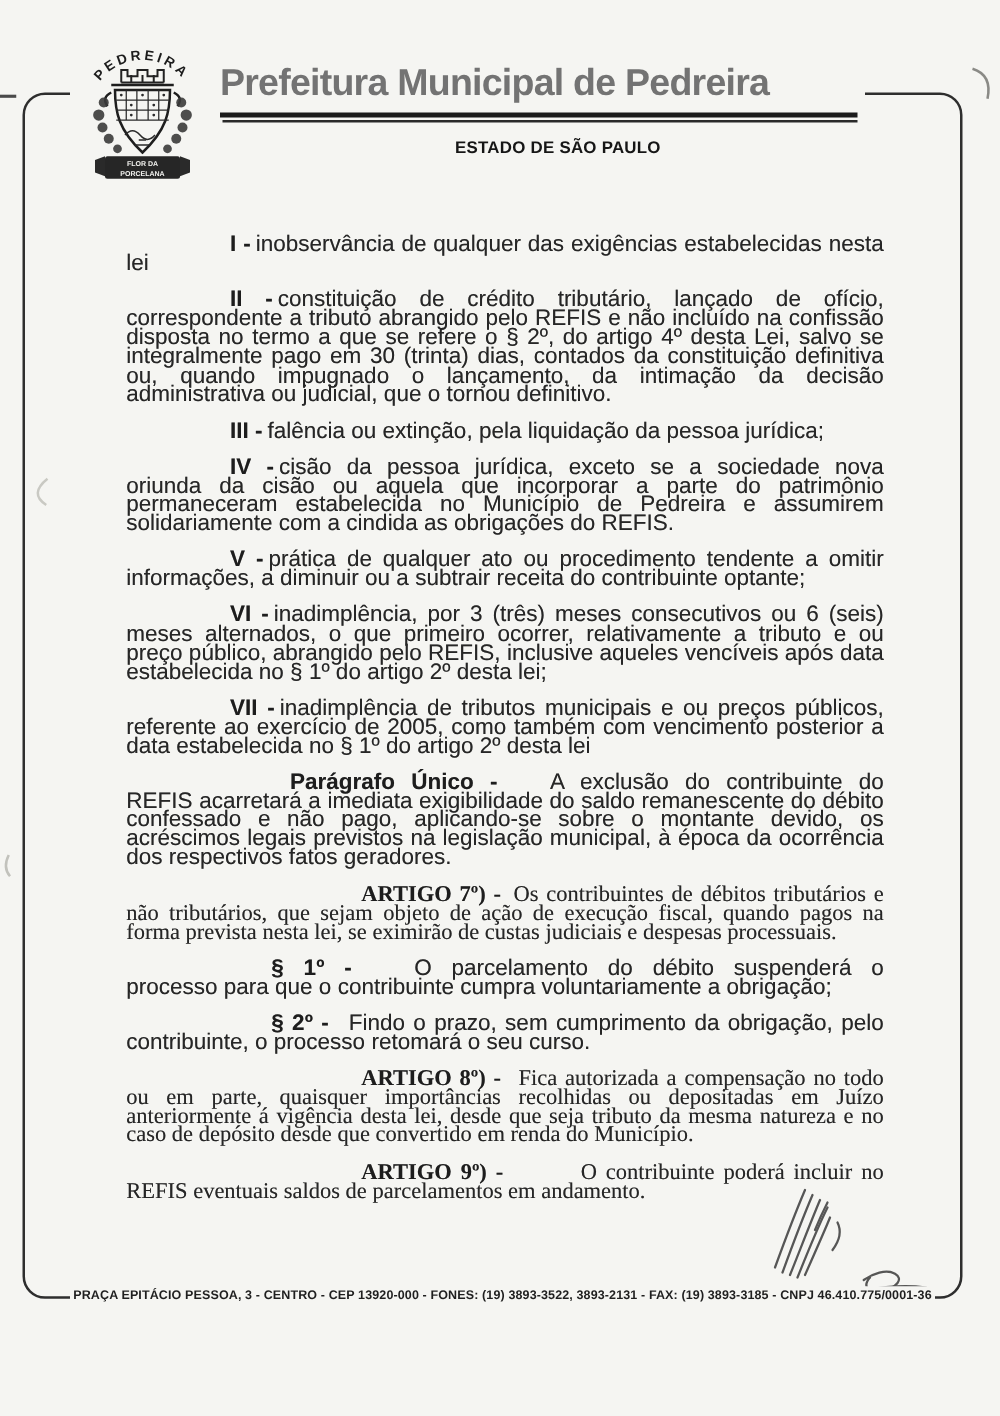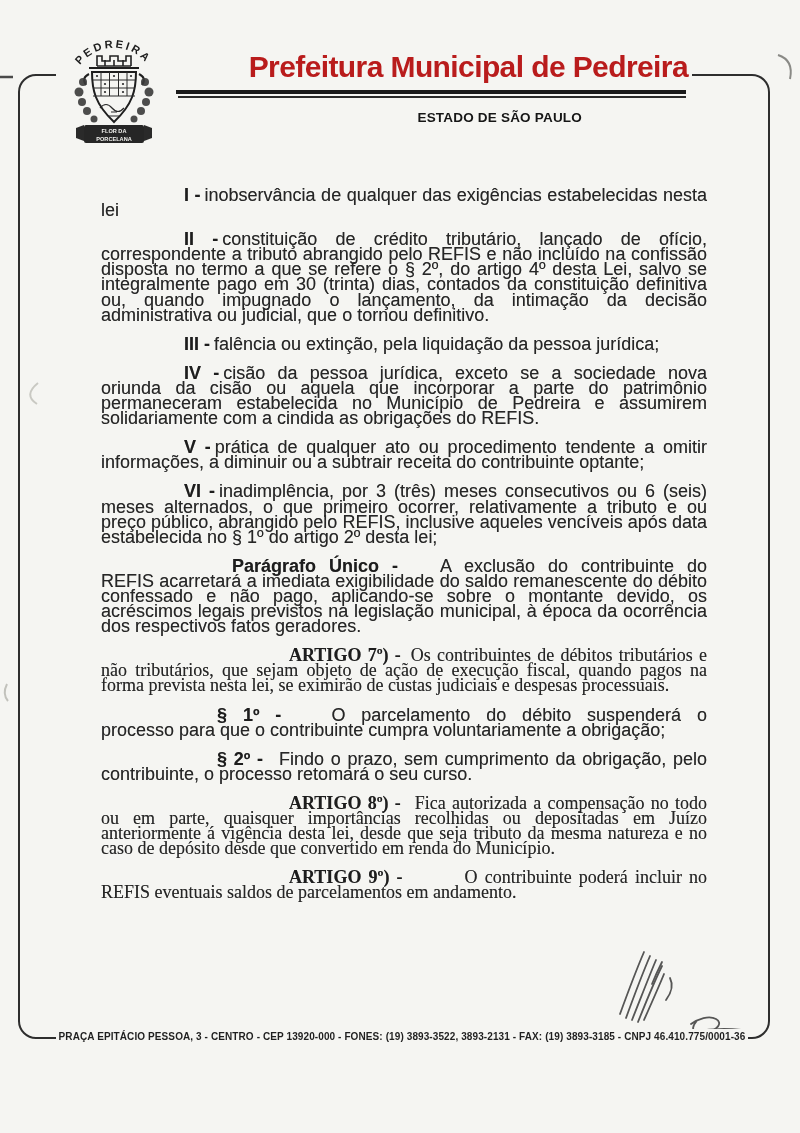--- a/index.html
+++ b/index.html
@@ -16,28 +16,28 @@
   .frame-mask-top {
     position:absolute; left:56px; top:69px; width:636px; height:12px;
     background:#f5f5f2; z-index:2;
   }
   .artifacts { position:absolute; left:0; top:0; z-index:2; pointer-events:none; }
 
   
   .logo { position:absolute; left:58px; top:32px; z-index:3; }
   .title {
     position:absolute; left:176px; top:50px; width:512px; z-index:3;
-    font-size:30px; font-weight:700; letter-spacing:-0.6px; color:#b91c1c;
-    white-space:nowrap; text-align:right;
+    font-size:30px; font-weight:700; letter-spacing:-0.6px; color:#737373;
+    white-space:nowrap; text-align:left;
   }
   .rule-thick { position:absolute; left:176px; top:90px; width:510px; height:4px; background:#1b1b1b; z-index:3; }
   .rule-thin  { position:absolute; left:178px; top:96px; width:508px; height:2px; background:#2a2a2a; z-index:3; }
   .subtitle {
-    position:absolute; left:348px; top:110px; width:234px; z-index:3;
-    font-size:13.5px; font-weight:700; color:#161616; text-align:right; letter-spacing:0.2px;
+    position:absolute; left:364px; top:110px; width:234px; z-index:3;
+    font-size:13.5px; font-weight:700; color:#161616; text-align:left; letter-spacing:0.2px;
     white-space:nowrap;
   }
 
   
   .content { position:absolute; left:101px; top:188px; width:606px; z-index:3; }
   .para {
     margin:0 0 14px 0; font-size:18px; line-height:15.1px;
     text-align:justify; color:#262626;
     text-shadow:0 0 0.5px rgba(45,45,45,0.45);
   }
@@ -151,20 +151,21 @@
   <div class="rule-thin"></div>
   <div class="subtitle">ESTADO DE SÃO PAULO</div>
 
   <div class="content">
     <p class="para item"><span class="lbl">I -</span><span>inobservância de qualquer das exigências estabelecidas nesta lei</span></p>
     <p class="para item"><span class="lbl">II -</span><span>constituição de crédito tributário, lançado de ofício, correspondente a tributo abrangido pelo REFIS e não incluído na confissão disposta no termo a que se refere o § 2º, do artigo 4º desta Lei, salvo se integralmente pago em 30 (trinta) dias, contados da constituição definitiva ou, quando impugnado o lançamento, da intimação da decisão administrativa ou judicial, que o tornou definitivo.</span></p>
     <p class="para item"><span class="lbl">III -</span><span>falência ou extinção, pela liquidação da pessoa jurídica;</span></p>
     <p class="para item"><span class="lbl">IV -</span><span>cisão da pessoa jurídica, exceto se a sociedade nova oriunda da cisão ou aquela que incorporar a parte do patrimônio permaneceram estabelecida no Município de Pedreira e assumirem solidariamente com a cindida as obrigações do REFIS.</span></p>
     <p class="para item"><span class="lbl">V -</span><span>prática de qualquer ato ou procedimento tendente a omitir informações, a diminuir ou a subtrair receita do contribuinte optante;</span></p>
     <p class="para item"><span class="lbl">VI -</span><span>inadimplência, por 3 (três) meses consecutivos ou 6 (seis) meses alternados, o que primeiro ocorrer, relativamente a tributo e ou preço público, abrangido pelo REFIS, inclusive aqueles vencíveis após data estabelecida no § 1º do artigo 2º desta lei;</span></p>
+    <p class="para item"><span class="lbl">VII -</span><span>inadimplência de tributos municipais e ou preços públicos, referente ao exercício de 2005, como também com vencimento posterior a data estabelecida no § 1º do artigo 2º desta lei</span></p>
     <p class="para pu"><span class="lbl">Parágrafo Único -</span><span>A exclusão do contribuinte do REFIS acarretará a imediata exigibilidade do saldo remanescente do débito confessado e não pago, aplicando-se sobre o montante devido, os acréscimos legais previstos na legislação municipal, à época da ocorrência dos respectivos fatos geradores.</span></p>
     <p class="para art a7"><span class="lbl">ARTIGO 7º) -</span><span>Os contribuintes de débitos tributários e não tributários, que sejam objeto de ação de execução fiscal, quando pagos na forma prevista nesta lei, se eximirão de custas judiciais e despesas processuais.</span></p>
     <p class="para sec s1"><span class="lbl">§ 1º -</span><span>O parcelamento do débito suspenderá o processo para que o contribuinte cumpra voluntariamente a obrigação;</span></p>
     <p class="para sec s2"><span class="lbl">§ 2º -</span><span>Findo o prazo, sem cumprimento da obrigação, pelo contribuinte, o processo retomará o seu curso.</span></p>
     <p class="para art a8"><span class="lbl">ARTIGO 8º) -</span><span>Fica autorizada a compensação no todo ou em parte, quaisquer importâncias recolhidas ou depositadas em Juízo anteriormente á vigência desta lei, desde que seja tributo da mesma natureza e no caso de depósito desde que convertido em renda do Município.</span></p>
     <p class="para art a9"><span class="lbl">ARTIGO 9º) -</span><span>O contribuinte poderá incluir no REFIS eventuais saldos de parcelamentos em andamento.</span></p>
   </div>
 
   <svg class="signature" width="165" height="98" viewBox="0 0 165 98">
     <g stroke="#454545" stroke-width="1.8" fill="none" stroke-linecap="round" opacity="0.9">

